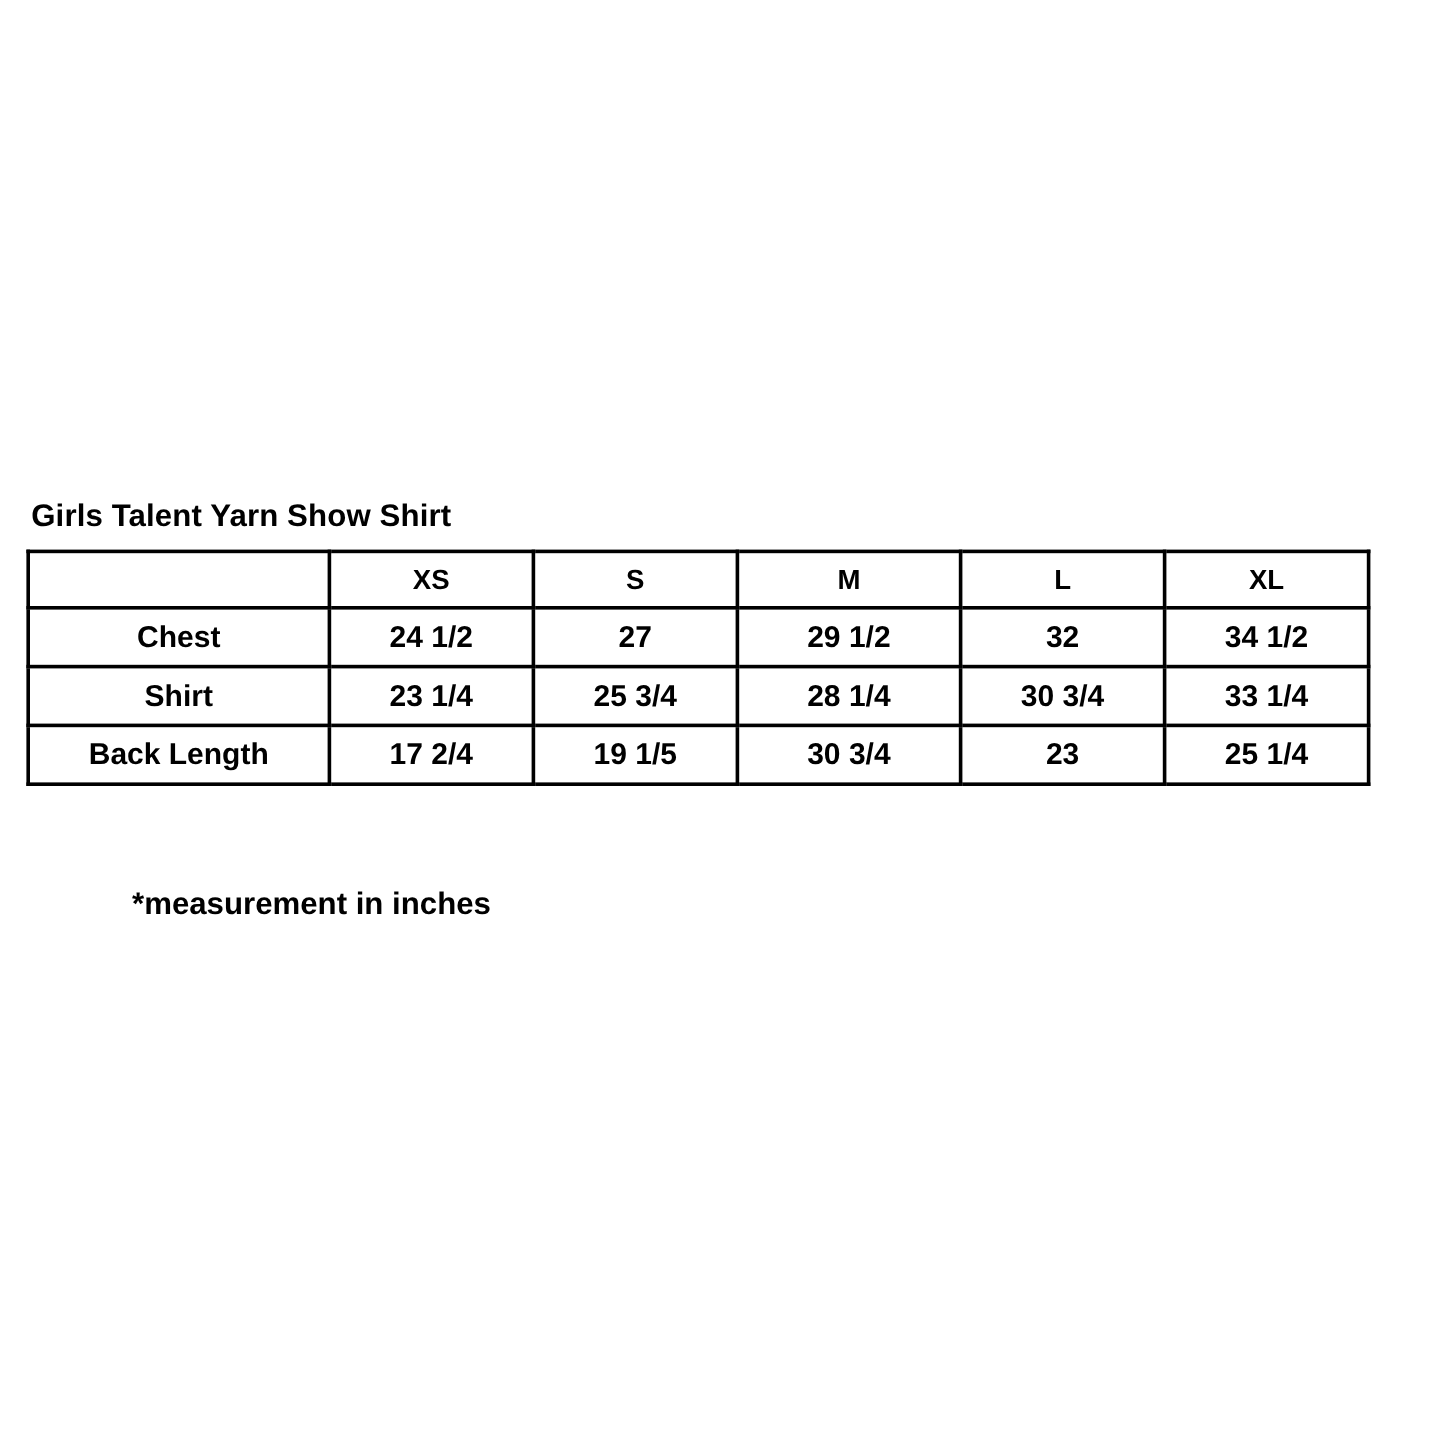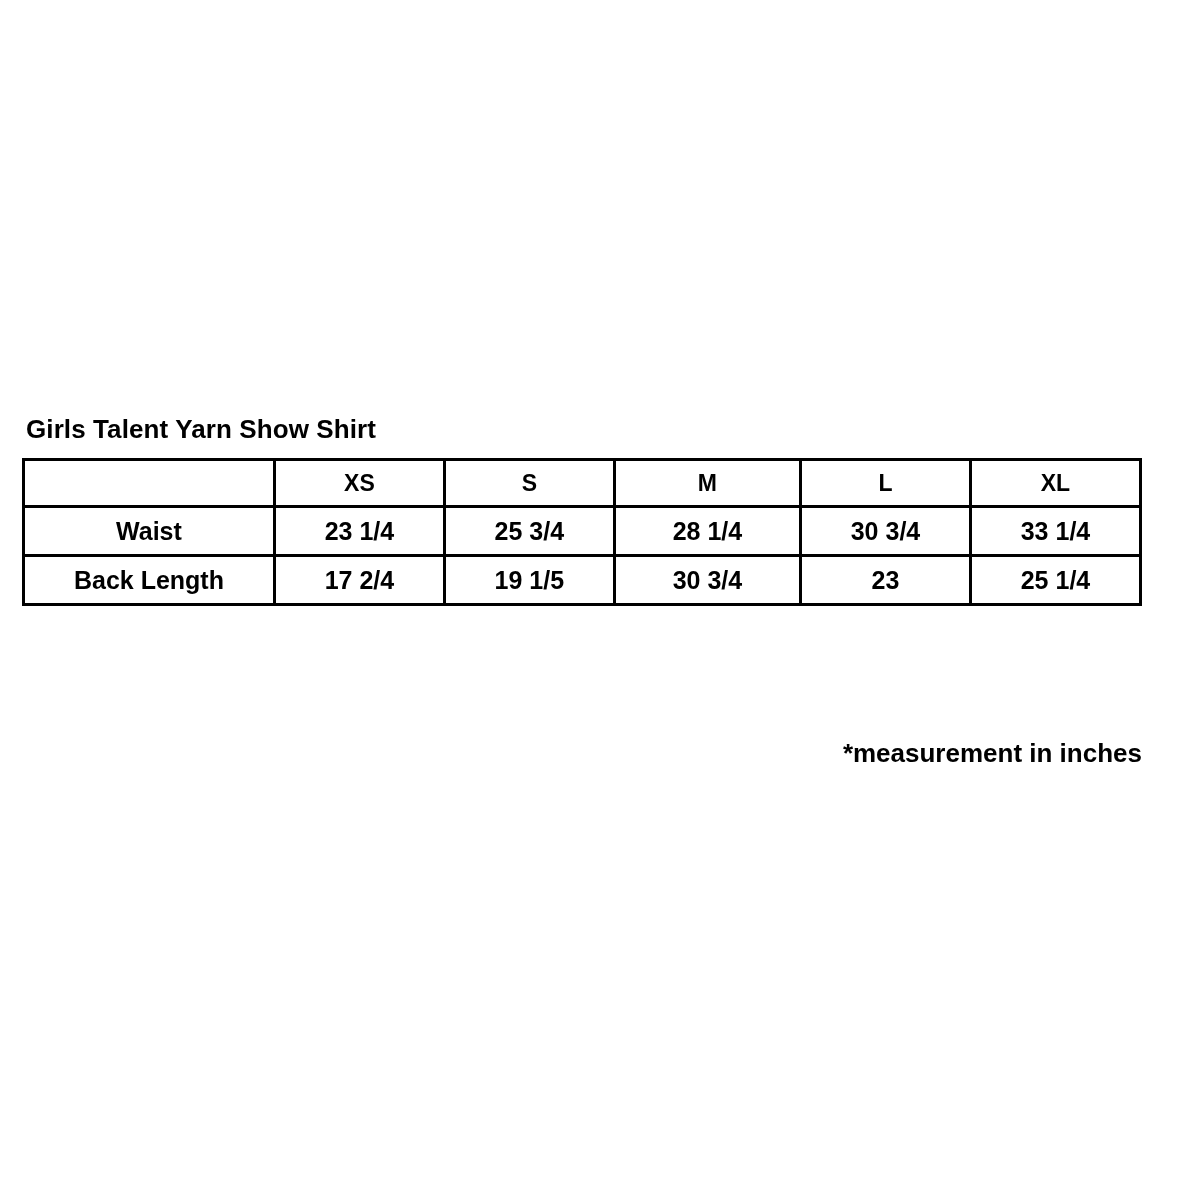--- a/index.html
+++ b/index.html
@@ -67,21 +67,21 @@
 
   .size-table tr.head td.corner {
     border-left-color: #000000;
   }
 
   .footnote {
     position: absolute;
     left: 22px;
     top: 738px;
     width: 1120px;
-    text-align: right;
+    text-align: left;
     font-size: 26px;
     font-weight: 700;
   }
   .footnote span { margin-left: 88px; }
 </style>
 </head>
 <body>
 
 <div class="sheet">
 
@@ -100,23 +100,31 @@
       <tr class="head">
         <td class="corner"></td>
         <td>XS</td>
         <td>S</td>
         <td>M</td>
         <td>L</td>
         <td>XL</td>
       </tr>
 
 
+      <tr>
+        <td>Chest</td>
+        <td>24 1/2</td>
+        <td>27</td>
+        <td>29 1/2</td>
+        <td>32</td>
+        <td>34 1/2</td>
+      </tr>
 
       <tr>
-        <td>Waist</td>
+        <td>Shirt</td>
         <td>23 1/4</td>
         <td>25 3/4</td>
         <td>28 1/4</td>
         <td>30 3/4</td>
         <td>33 1/4</td>
       </tr>
 
       <tr>
         <td>Back Length</td>
         <td>17 2/4</td>

